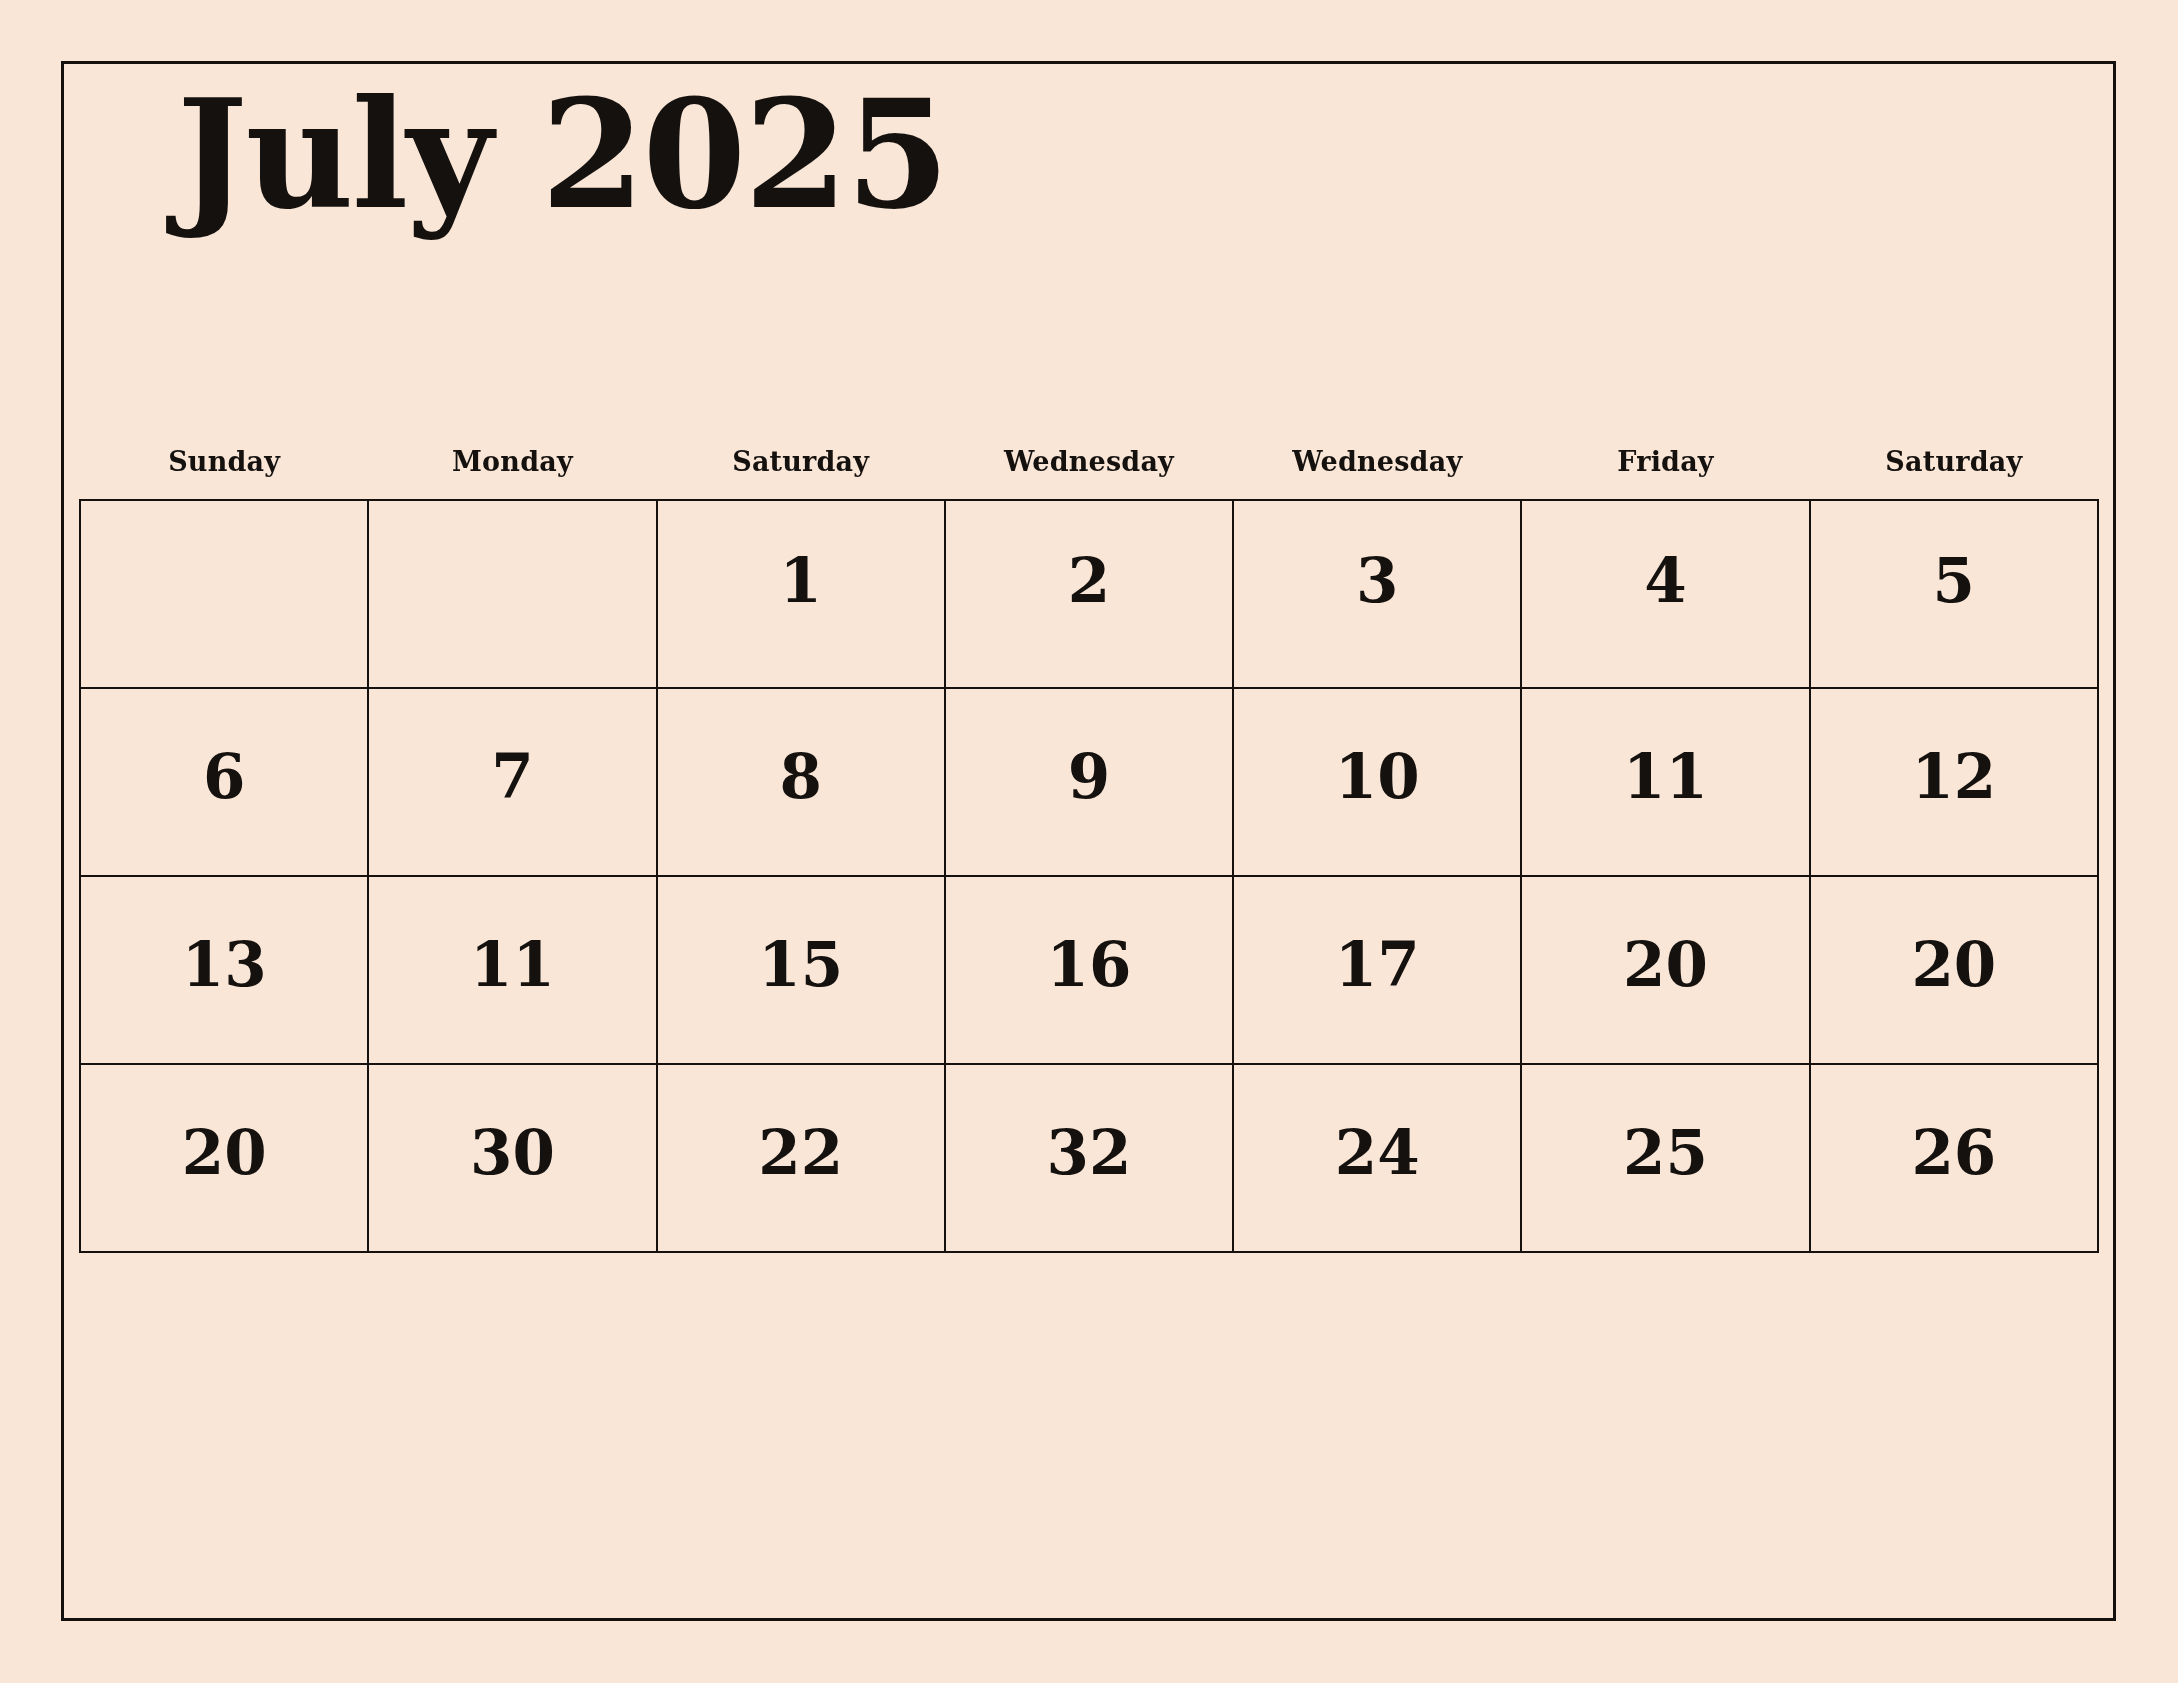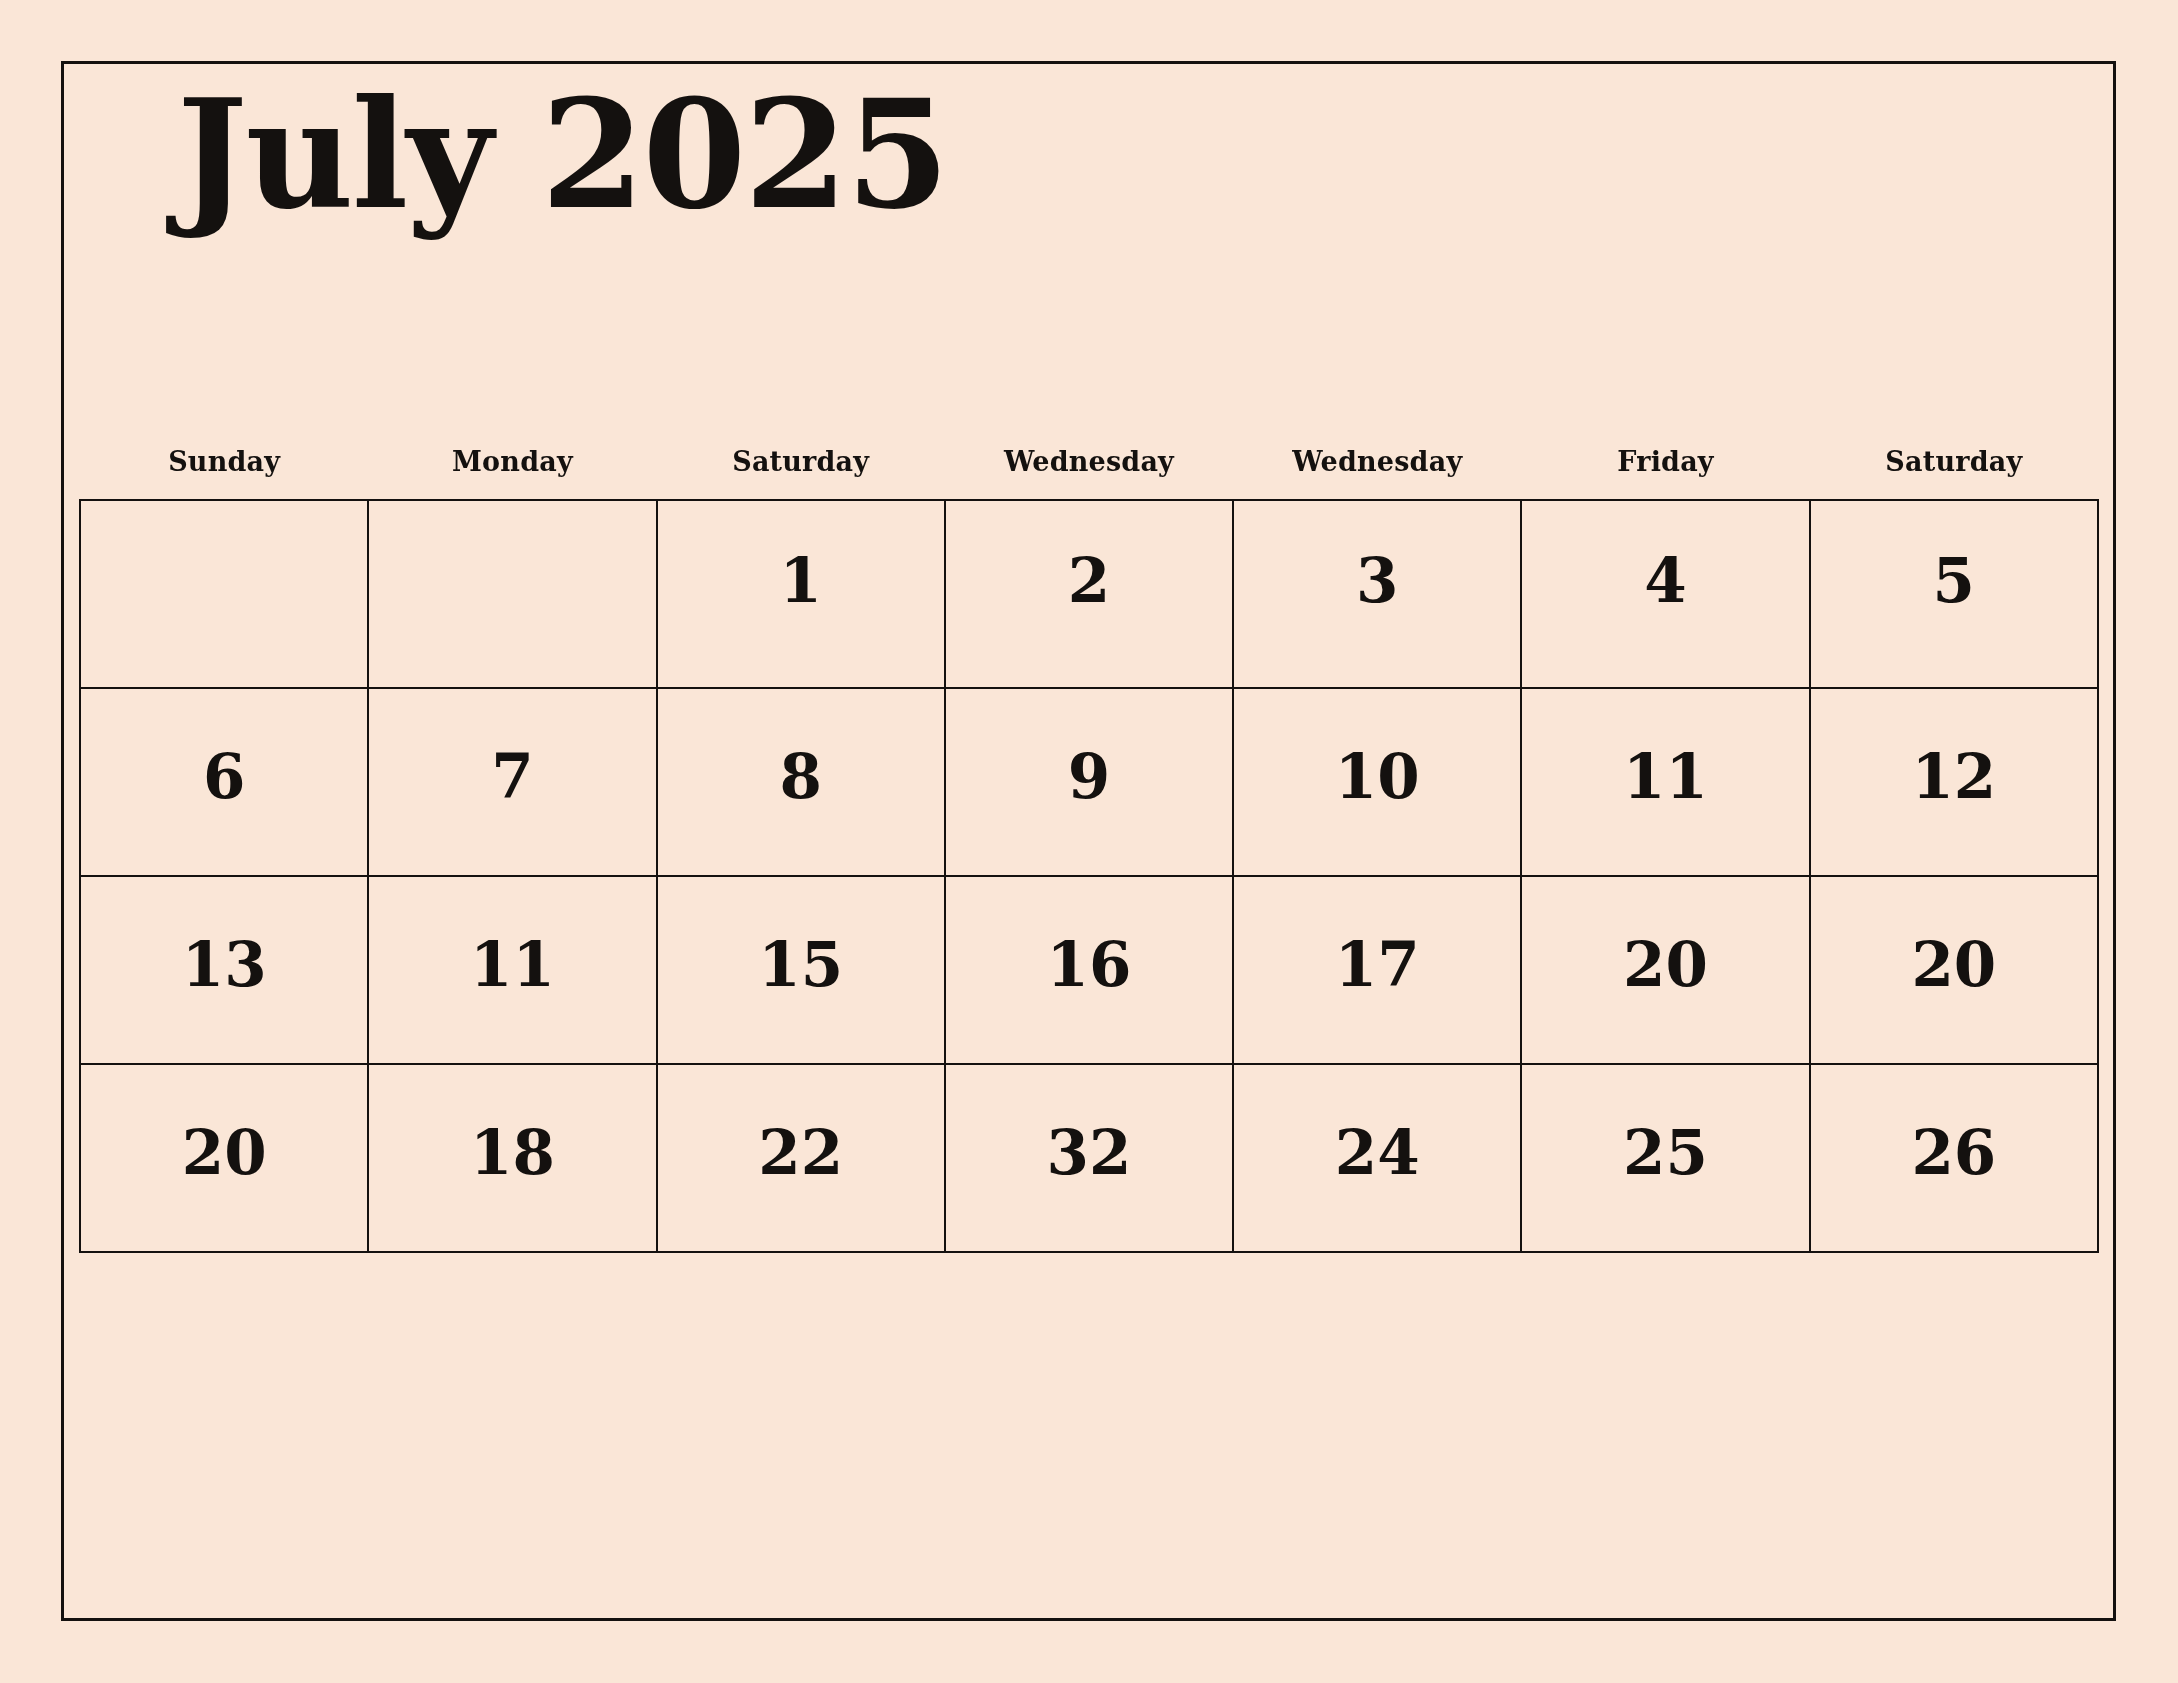--- a/index.html
+++ b/index.html
@@ -174,21 +174,21 @@
             </td>
           <td>
               <span class="daynum">20</span>
             </td>
         </tr>
         <tr>
           <td>
               <span class="daynum">20</span>
             </td>
           <td>
-              <span class="daynum">18</span>
+              <span class="daynum">30</span>
             </td>
           <td>
               <span class="daynum">22</span>
             </td>
           <td>
               <span class="daynum">32</span>
             </td>
           <td>
               <span class="daynum">24</span>
             </td>

